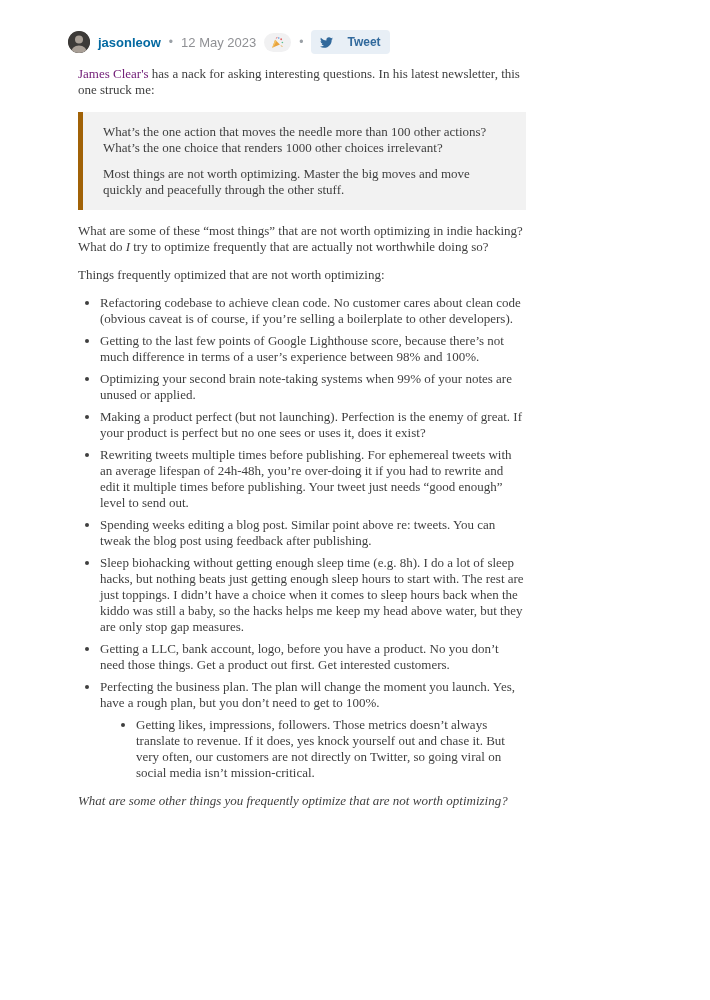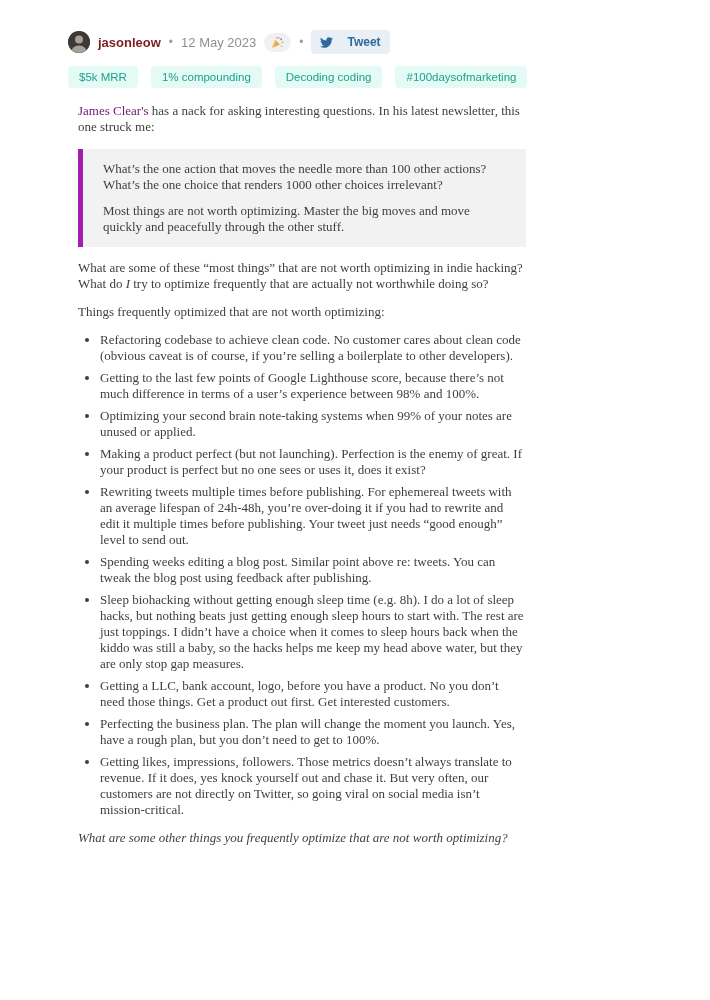--- a/index.html
+++ b/index.html
@@ -10,21 +10,21 @@
   h1.post-title{
     margin:0 0 24px 0;
     font-size:21px;font-weight:700;color:#1f2023;letter-spacing:-0.2px;
     white-space:nowrap;
   }
 
   
   .byline{display:flex;align-items:center;gap:8px;margin:0 0 12px 0;}
   .avatar{width:22px;height:22px;border-radius:50%;overflow:hidden;flex:0 0 auto;
     background:linear-gradient(135deg,#6a645e 0%,#35322f 70%);display:flex;align-items:flex-end;justify-content:center;}
-  .author-link{font-size:13px;font-weight:700;color:#7f1d1d;text-decoration:none;}
+  .author-link{font-size:13px;font-weight:700;color:#0369a1;text-decoration:none;}
   .dot-sep{color:#9aa0a6;font-size:12px;}
   .post-date{color:#8f9094;font-size:13px;}
   .emoji-chip{background:#f1f1f2;border-radius:11px;padding:3px 7px;display:flex;align-items:center;line-height:0;}
   .tweet-btn{display:inline-flex;align-items:center;gap:14px;background:#e8eff6;border:none;
     border-radius:4px;padding:5px 9px;cursor:pointer;}
   .tweet-btn span{color:#31699c;font-size:12px;font-weight:700;}
 
   
   .tags{display:flex;gap:13px;margin:0 0 15px 0;}
   .tag-pill{background:#e3fbf4;color:#1fa08e;font-size:11.5px;padding:5px 11px;border-radius:4px;
@@ -32,28 +32,28 @@
 
   
   .post-body{
     margin-left:10px;width:448px;
     font-family:"Liberation Serif","DejaVu Serif",serif;
     font-size:13px;line-height:16px;color:#3f3f3f;
   }
   .post-body p{margin:0 0 12px 0;}
   .post-body a.text-link{color:#701a75;text-decoration:none;}
   blockquote.quote{
-    margin:14px 0 13px 0;background:#f2f2f2;border-left:5px solid #a21caf;
+    margin:14px 0 13px 0;background:#f2f2f2;border-left:5px solid #a16207;
     padding:12px 20px;
   }
   blockquote.quote p{margin:0;}
   blockquote.quote p + p{margin-top:10px;}
   ul.bullet-list{margin:12px 0 12px 0;padding:0 0 0 22px;}
   ul.bullet-list li{margin:0 0 6px 0;}
-  ul.bullet-list li:last-child{margin-bottom:0;}
+  ul.bullet-list li:last-child{margin-bottom:0;margin-left:36px;}
   .closing{font-style:italic;}
   .ital{font-style:italic;}
 </style>
 </head>
 <body>
 
 <div class="page">
 
 
   <div class="byline">
@@ -80,26 +80,20 @@
     </span>
     <span class="dot-sep">•</span>
     <button class="tweet-btn">
       <svg width="13" height="13" viewBox="0 0 24 24">
         <path fill="#31699c" d="M23.953 4.57a10 10 0 01-2.825.775 4.958 4.958 0 002.163-2.723c-.951.555-2.005.959-3.127 1.184a4.92 4.92 0 00-8.384 4.482C7.69 8.095 4.067 6.13 1.64 3.162a4.822 4.822 0 00-.666 2.475c0 1.71.87 3.213 2.188 4.096a4.904 4.904 0 01-2.228-.616v.06a4.923 4.923 0 003.946 4.827 4.996 4.996 0 01-2.212.085 4.936 4.936 0 004.604 3.417 9.867 9.867 0 01-6.102 2.105c-.39 0-.779-.023-1.17-.067a13.995 13.995 0 007.557 2.209c9.053 0 13.998-7.496 13.998-13.985 0-.21 0-.42-.015-.63A9.935 9.935 0 0024 4.59z"></path>
       </svg>
       <span>Tweet</span>
     </button>
   </div>
 
-  <div class="tags">
-    <a href="#" class="tag-pill">$5k MRR</a>
-    <a href="#" class="tag-pill">1% compounding</a>
-    <a href="#" class="tag-pill">Decoding coding</a>
-    <a href="#" class="tag-pill">#100daysofmarketing</a>
-  </div>
 
   <div class="post-body">
 
     <p><a href="#" class="text-link">James Clear's</a><span> has a nack for asking interesting questions. In his latest newsletter, this one struck me:</span></p>
 
     <blockquote class="quote">
       <p>What’s the one action that moves the needle more than 100 other actions? What’s the one choice that renders 1000 other choices irrelevant?</p>
       <p>Most things are not worth optimizing. Master the big moves and move quickly and peacefully through the other stuff.</p>
     </blockquote>
 

